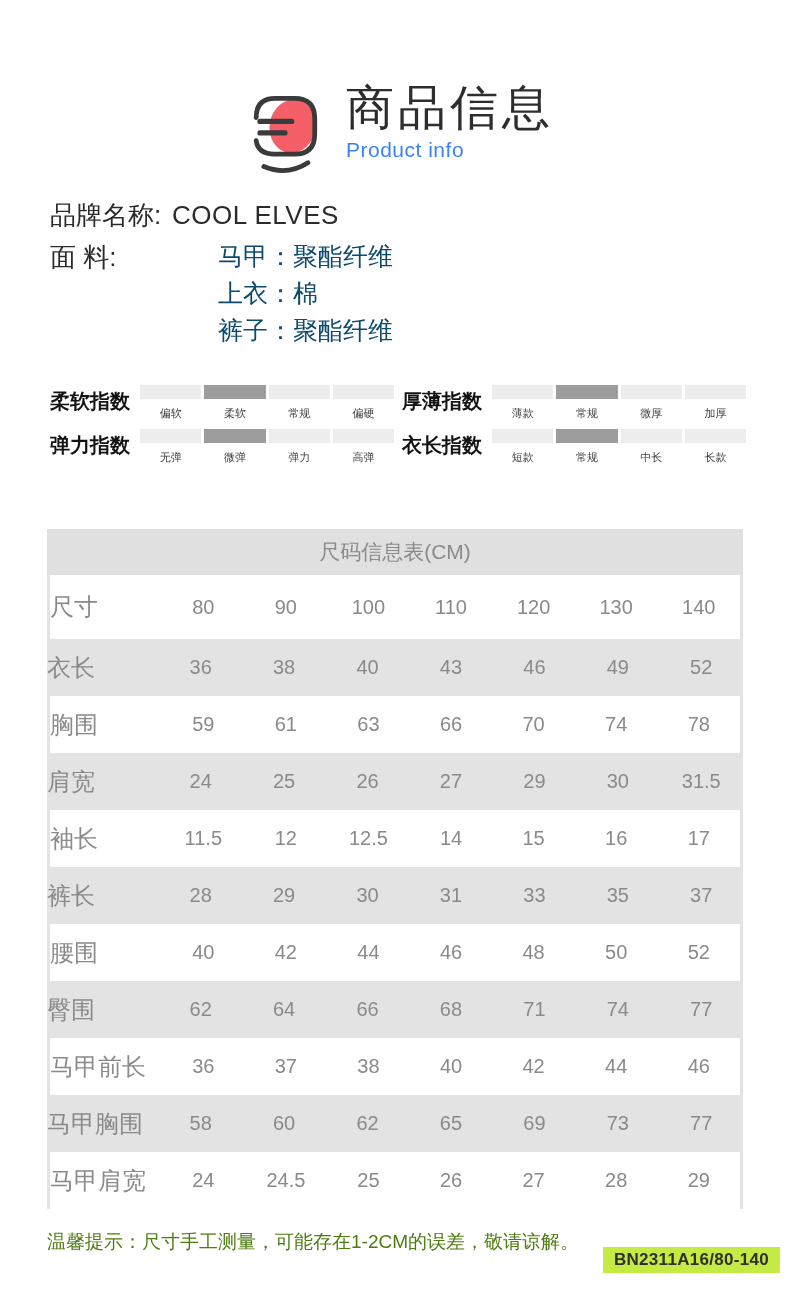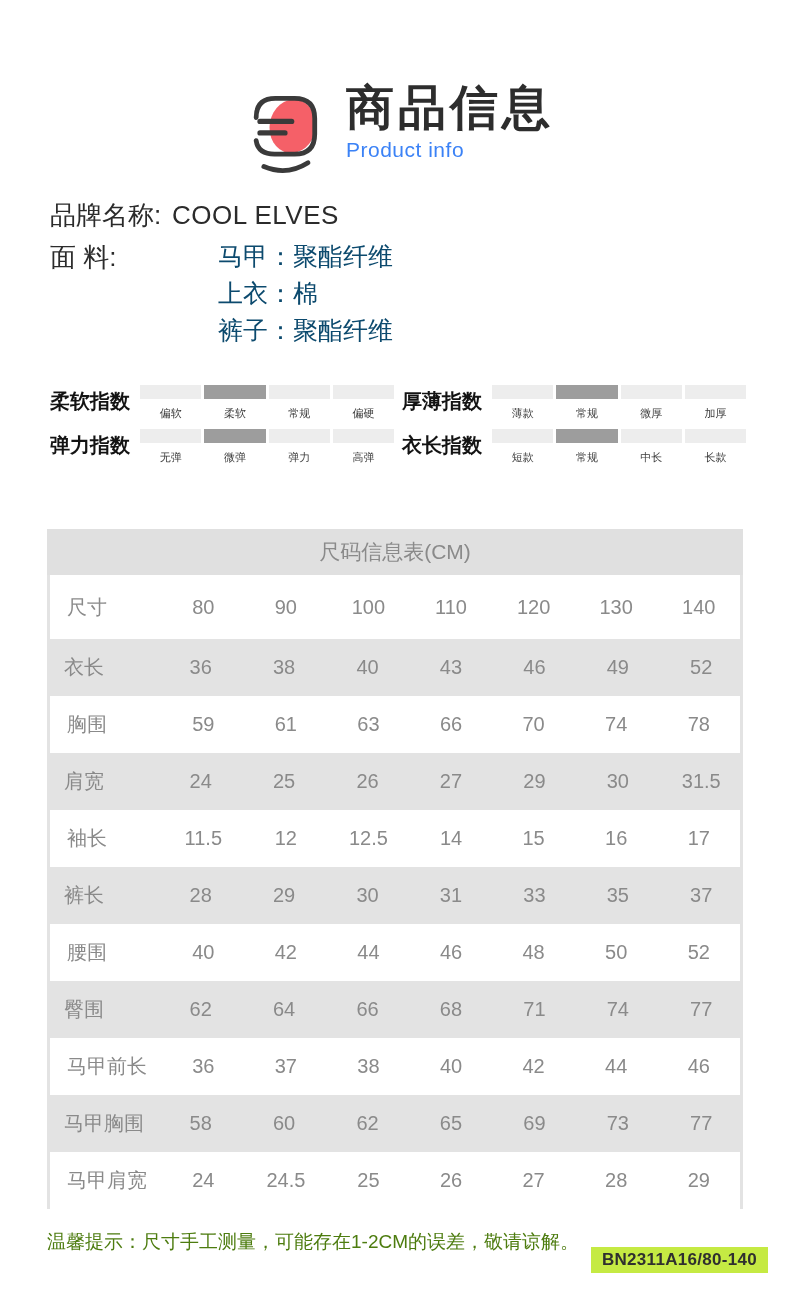--- a/index.html
+++ b/index.html
@@ -18,21 +18,21 @@
   .hdr {
     display: flex;
     justify-content: center;
     align-items: flex-start;
     padding-top: 80px;
   }
   .logo { width: 96px; height: 100px; margin-right: 14px; margin-top: 2px; }
   .hdr-text { display: flex; flex-direction: column; }
   .title {
     font-size: 48px;
-    font-weight: 700;
+    font-weight: 400;
     color: #2d2d2d;
     letter-spacing: 4px;
     line-height: 56px;
   }
   .subtitle {
     font-size: 21px;
     color: #3b82f6;
     margin-top: 2px;
     letter-spacing: 0.5px;
   }
@@ -91,42 +91,41 @@
     font-size: 21px;
     color: #8a8a8a;
     background: #e0e0e0;
   }
   .t-row { display: flex; align-items: center; height: 57px; }
   .t-row.white { background: #ffffff; margin: 0 3px; }
   .t-row.tall { height: 64px; }
   .t-row.last { height: 57px; }
   .t-lbl {
     flex: 0 0 112px;
-    padding-left: 17px;
-    font-size: 20px;
+    font-size: 24px;
     color: #8a8a8a;
     white-space: nowrap;
   }
   .t-val {
     flex: 1;
     text-align: center;
     font-size: 20px;
     color: #8a8a8a;
   }
 
   
   .note {
     margin: 20px 0 0 47px;
     font-size: 19px;
     color: #4d7c0f;
   }
   .badge {
     position: absolute;
     top: 1247px;
-    right: 22px;
+    right: 10px;
     height: 26px;
     padding: 0 11px;
     background: #c5ea43;
     color: #2f2f2f;
     font-size: 17px;
     font-weight: bold;
     display: flex;
     align-items: center;
     letter-spacing: 0.3px;
   }

